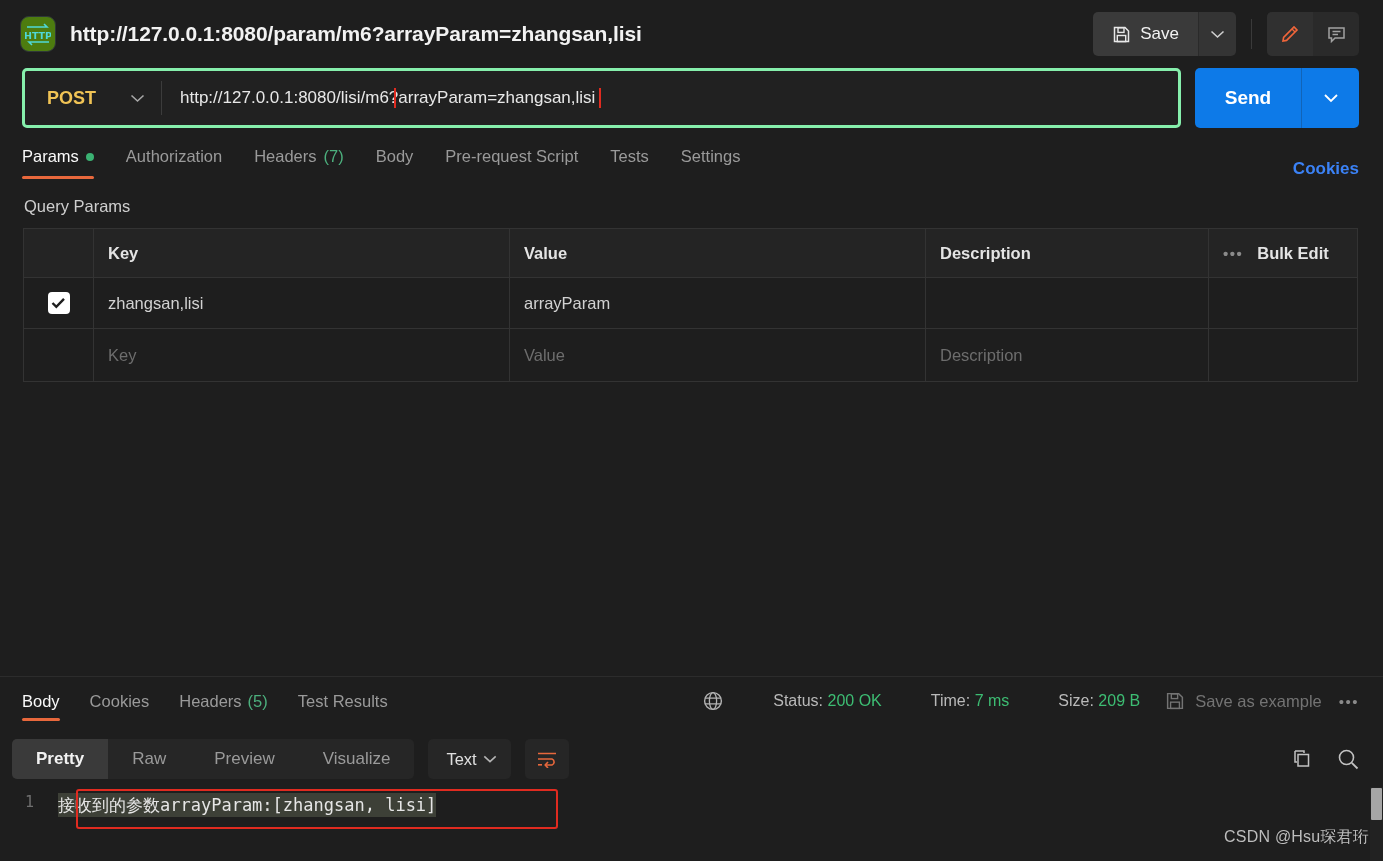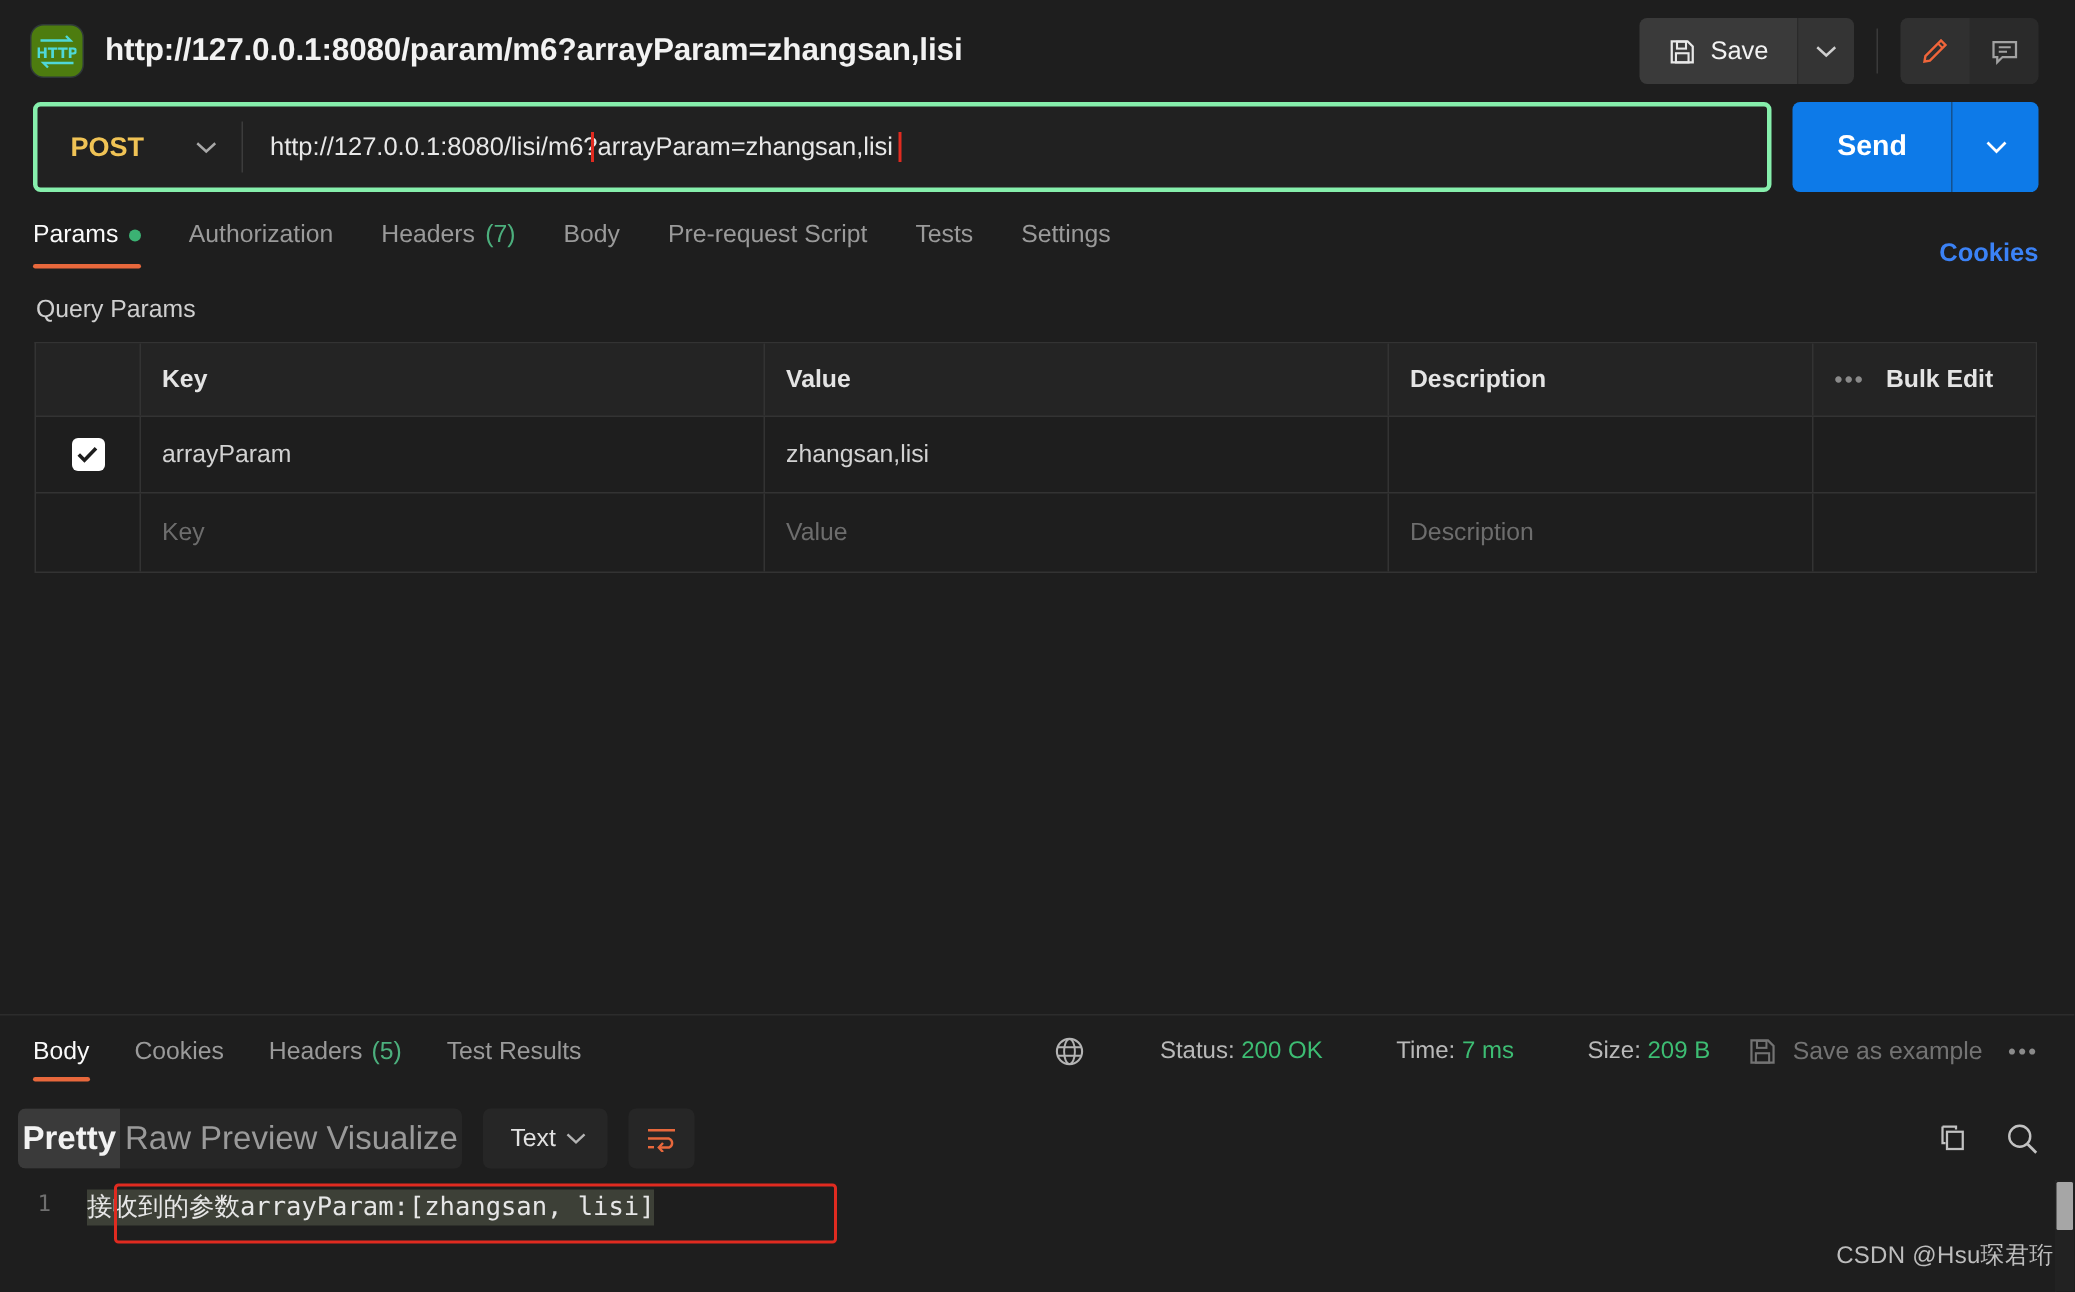--- a/index.html
+++ b/index.html
@@ -149,22 +149,22 @@
   .meta-val { color: #3dbd73; }
   .save-ex { display: flex; align-items: center; gap: 10px; color: #737373; font-size: 16.5px; cursor: pointer; margin-left: 8px;}
 
   
   .viewer-bar {
     position: absolute; left: 0; top: 731px; width: 1383px; height: 56px;
     display: flex; align-items: center; padding: 0 22px 0 12px;
   }
   .segmented { display: flex; background: #262626; border-radius: 5px; overflow: hidden; height: 40px; }
   .seg {
-    padding: 0 3px; height: 40px; display: flex; align-items: center;
-    font-size: 22px; color: #9a9a9a; cursor: pointer;
+    padding: 0 24px; height: 40px; display: flex; align-items: center;
+    font-size: 17px; color: #9a9a9a; cursor: pointer;
   }
   .seg.active { background: #3a3a3a; color: #f2f2f2; font-weight: bold; }
   .fmt-select {
     display: flex; align-items: center; gap: 6px; padding: 0 14px 0 18px;
     height: 40px; background: #262626; border-radius: 5px; margin-left: 14px;
     font-size: 16.5px; color: #e0e0e0; cursor: pointer;
   }
   .wrap-btn {
     width: 44px; height: 40px; background: #262626; border-radius: 5px; margin-left: 14px;
     display: flex; align-items: center; justify-content: center; cursor: pointer;
@@ -329,22 +329,22 @@
     </div>
 
     <div class="trow datarow">
       <div class="cell c-check">
         <span class="chk">
           <svg width="15" height="12" viewBox="0 0 15 12">
               <path d="M1.5 6 L5.3 9.8 L13 1.8" fill="none" stroke="#1e1e1e" stroke-width="2.4"></path>
             </svg>
         </span>
       </div>
+      <div class="cell c-val">zhangsan,lisi</div>
       <div class="cell c-key">arrayParam</div>
-      <div class="cell c-val">zhangsan,lisi</div>
       <div class="cell c-desc"></div>
       <div class="cell c-bulk"></div>
     </div>
 
     <div class="trow emptyrow">
       <div class="cell c-check"></div>
       <div class="cell c-key">Key</div>
       <div class="cell c-val">Value</div>
       <div class="cell c-desc">Description</div>
       <div class="cell c-bulk"></div>

